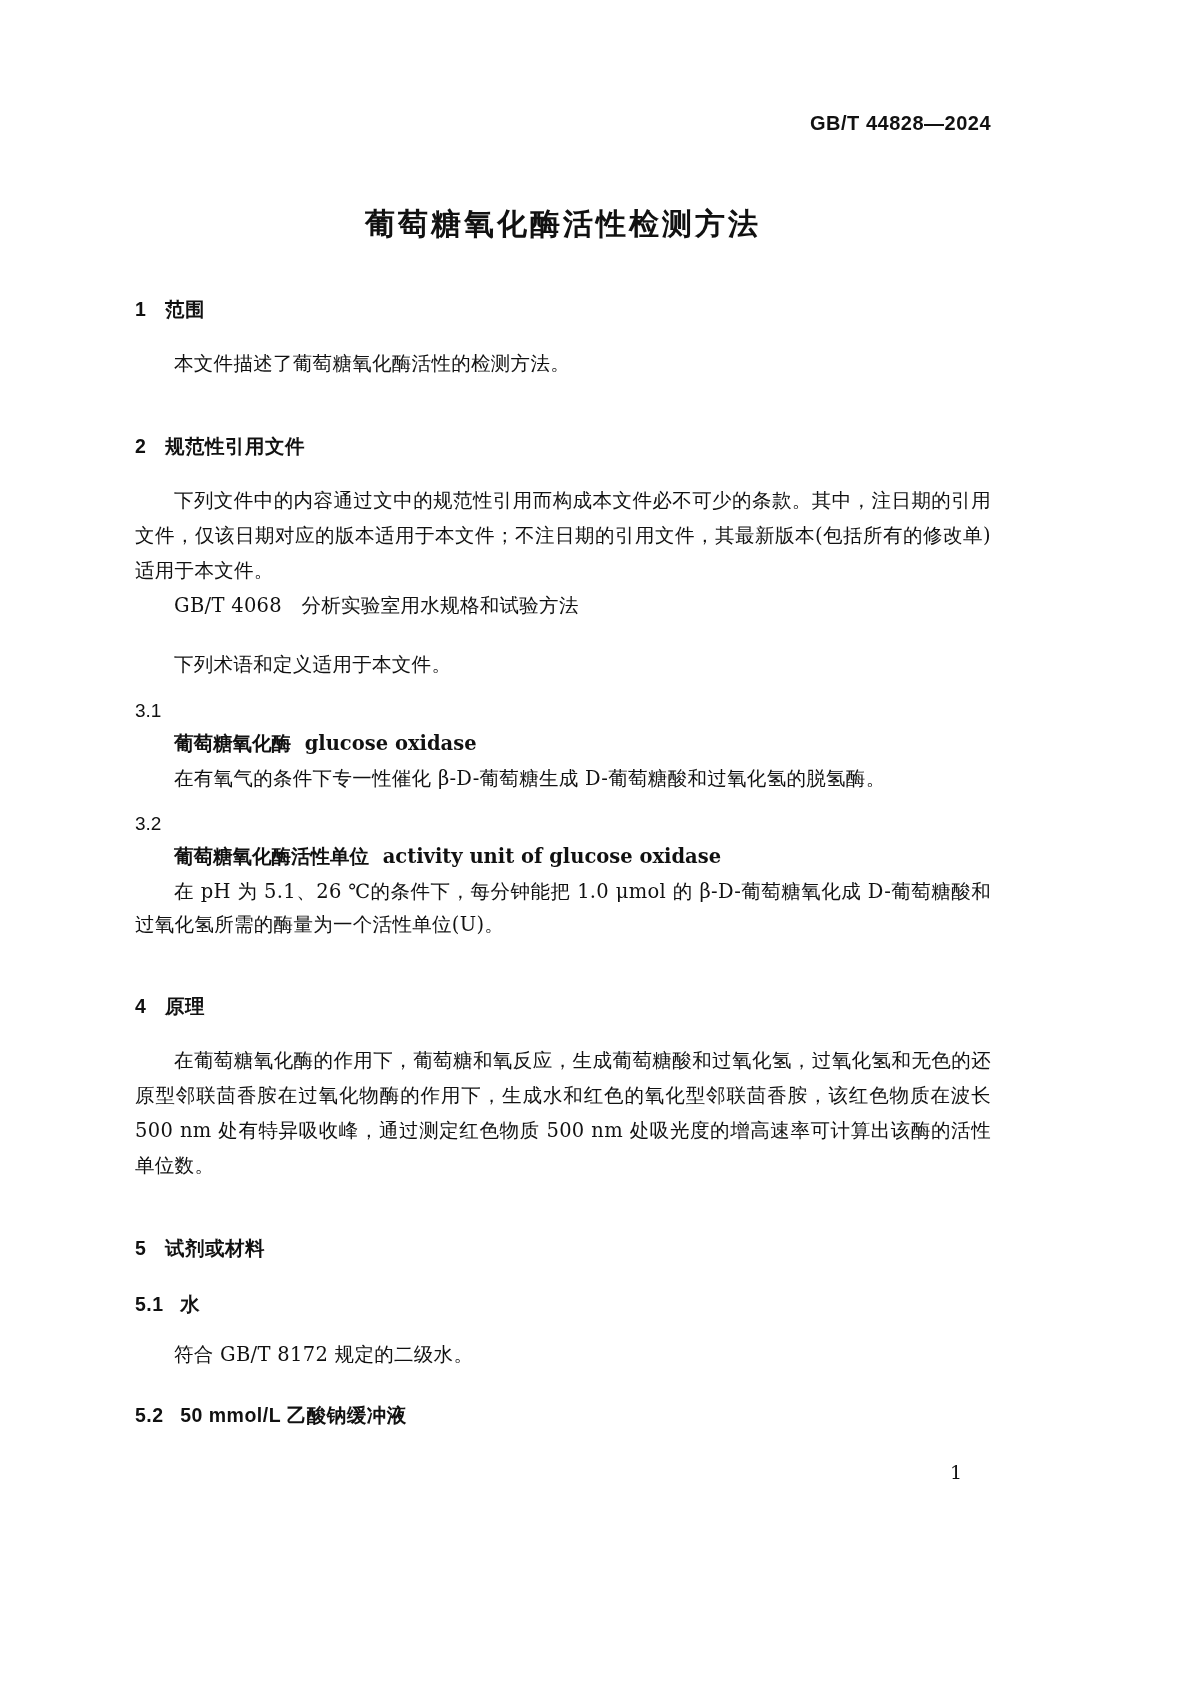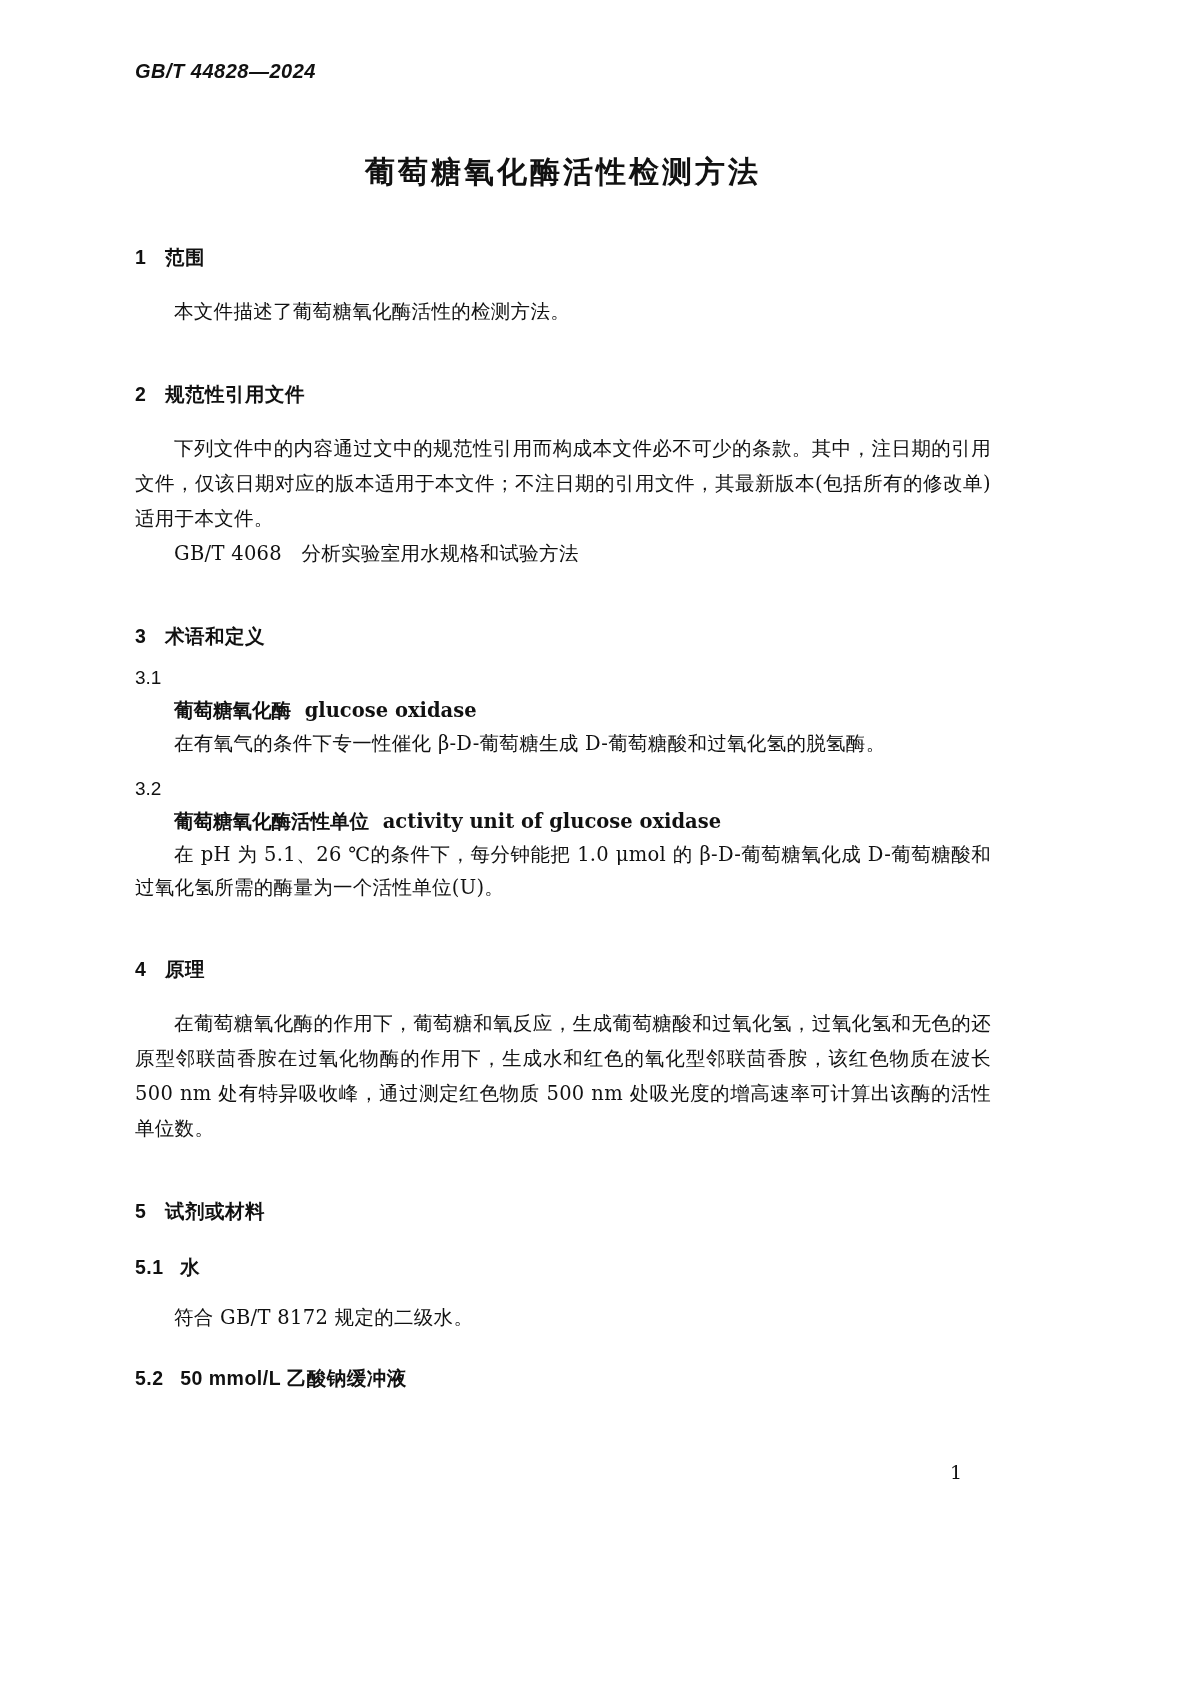--- a/index.html
+++ b/index.html
@@ -16,27 +16,27 @@
     font-family: "DejaVu Serif", "Liberation Serif", serif;
     overflow: hidden;
   }
   .content {
     position: absolute;
     left: 135px;
     top: 0;
     width: 856px;
   }
   .doc-number {
-    padding-top: 60px;
+    padding-top: 112px;
+    text-align: right;
     font-family: "Liberation Sans", sans-serif;
     font-weight: 600;
     font-size: 20px;
     line-height: 22px;
     letter-spacing: 0.5px;
-    font-style: italic;
   }
   .title {
     margin: 70px 0 0 0;
     text-align: center;
     font-family: "Liberation Sans", sans-serif;
     font-weight: bold;
     font-size: 30px;
     line-height: 40px;
     letter-spacing: 3px;
   }
@@ -82,21 +82,21 @@
     font-size: 19px;
     line-height: 33px;
   }
   .term-line {
     margin: 0;
     padding-left: 2em;
     font-size: 19.5px;
     line-height: 33px;
   }
   .term-zh {
-    font-family: Liberation Serif, serif;
+    font-family: Liberation Mono, monospace;
     font-weight: bold;
     text-align: right;
   }
   .term-en {
     font-family: "DejaVu Serif", serif;
     font-weight: bold;
     margin-left: 0.7em;
   }
   p.body.def { line-height: 33px; }
   .page-num {
@@ -123,23 +123,21 @@
     <p class="body first">本文件描述了葡萄糖氧化酶活性的检测方法。</p>
 
     <h2 class="sec">
       <span class="num">2</span><span>规范性引用文件</span>
     </h2>
     <p class="body first">下列文件中的内容通过文中的规范性引用而构成本文件必不可少的条款。其中，注日期的引用文件，仅该日期对应的版本适用于本文件；不注日期的引用文件，其最新版本(包括所有的修改单)适用于本文件。</p>
     <p class="ref-line">
       <span class="ref-code">GB/T 4068</span><span class="ref-title">分析实验室用水规格和试验方法</span>
     </p>
 
-    <h2 class="sec">
-      <span class="num">3</span><span>术语和定义</span>
-    </h2>
+    <p class="body first">下列术语和定义适用于本文件。</p>
 
     <div class="term-num">3.1</div>
     <p class="term-line">
       <span class="term-zh">葡萄糖氧化酶</span><span class="term-en">glucose oxidase</span>
     </p>
     <p class="body def">在有氧气的条件下专一性催化 β-D-葡萄糖生成 D-葡萄糖酸和过氧化氢的脱氢酶。</p>
 
     <div class="term-num">3.2</div>
     <p class="term-line">
       <span class="term-zh">葡萄糖氧化酶活性单位</span><span class="term-en">activity unit of glucose oxidase</span>

